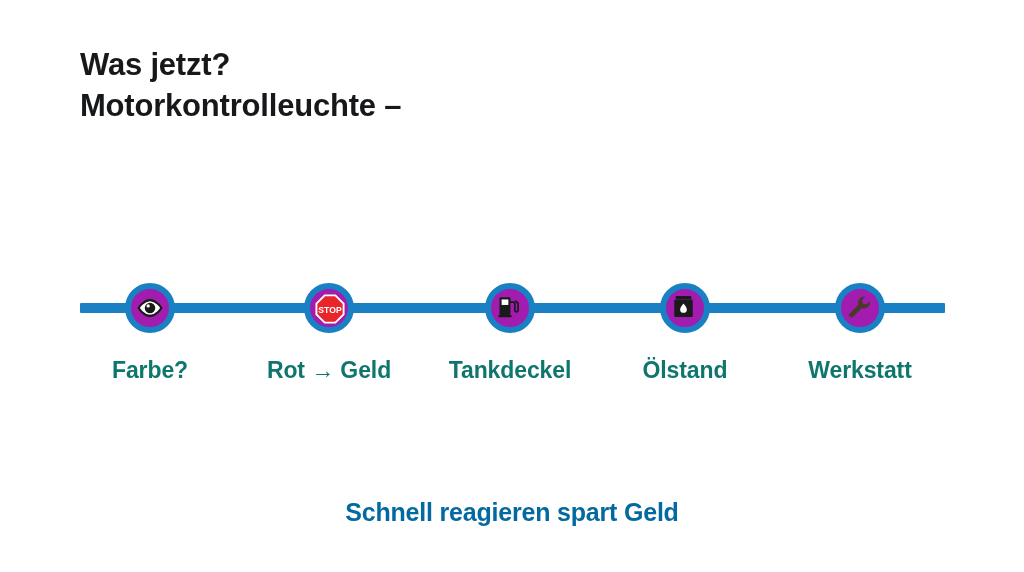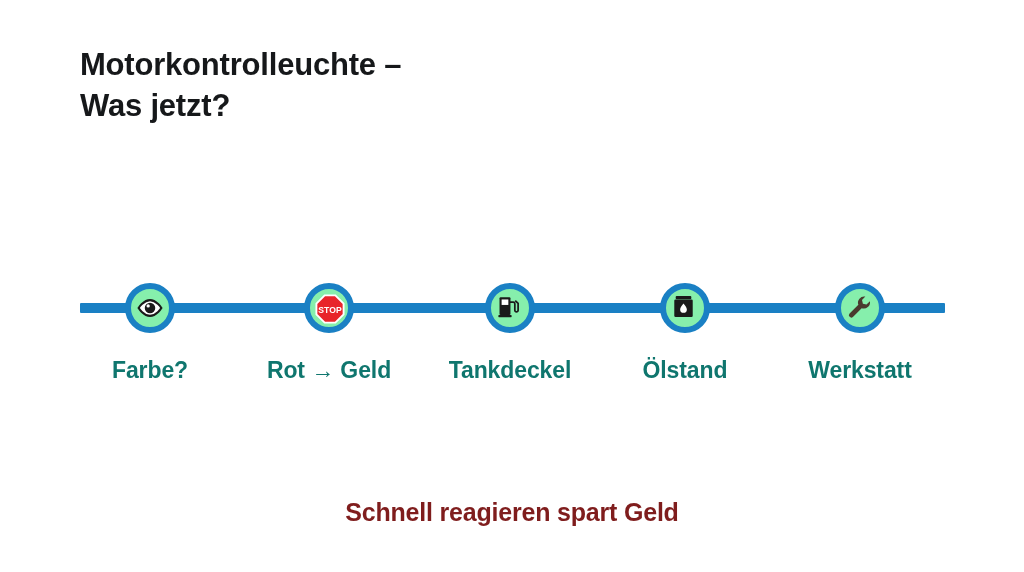--- a/index.html
+++ b/index.html
@@ -48,21 +48,21 @@
     background: #1a80c4;
     border-radius: 1px;
   }
   .node {
     position: absolute;
     top: 283px;
     width: 50px;
     height: 50px;
     margin-left: -25px;
     border-radius: 50%;
-    background: #86efac;
+    background: #a21caf;
     border: 6px solid #1a80c4;
     box-sizing: border-box;
     display: flex;
     align-items: center;
     justify-content: center;
   }
   .node .glyph {
     display: block;
     width: 28px;
     height: 28px;
@@ -85,30 +85,30 @@
 
   
   .tagline {
     position: absolute;
     left: 0;
     top: 498px;
     width: 1024px;
     text-align: center;
     font-size: 25px;
     font-weight: bold;
-    color: #7f1d1d;
+    color: #0369a1;
     letter-spacing: -0.2px;
   }
 </style>
 </head>
 <body>
 
 <div class="title-block">
+  <div class="title-line">Was jetzt?</div>
   <div class="title-line">Motorkontrolleuchte –</div>
-  <div class="title-line">Was jetzt?</div>
 </div>
 
 <div class="timeline">
 
   <div class="timeline-rail"></div>
 
   <div class="node" style="left:150px;">
     <span class="glyph">
       <svg viewBox="0 0 32 32" width="28" height="28" aria-hidden="true">
         <path d="M16 7C8.5 7 3 16 3 16s5.5 9 13 9 13-9 13-9S23.5 7 16 7z" fill="#ffffff" stroke="#1a1a1a" stroke-width="2.4"></path>

